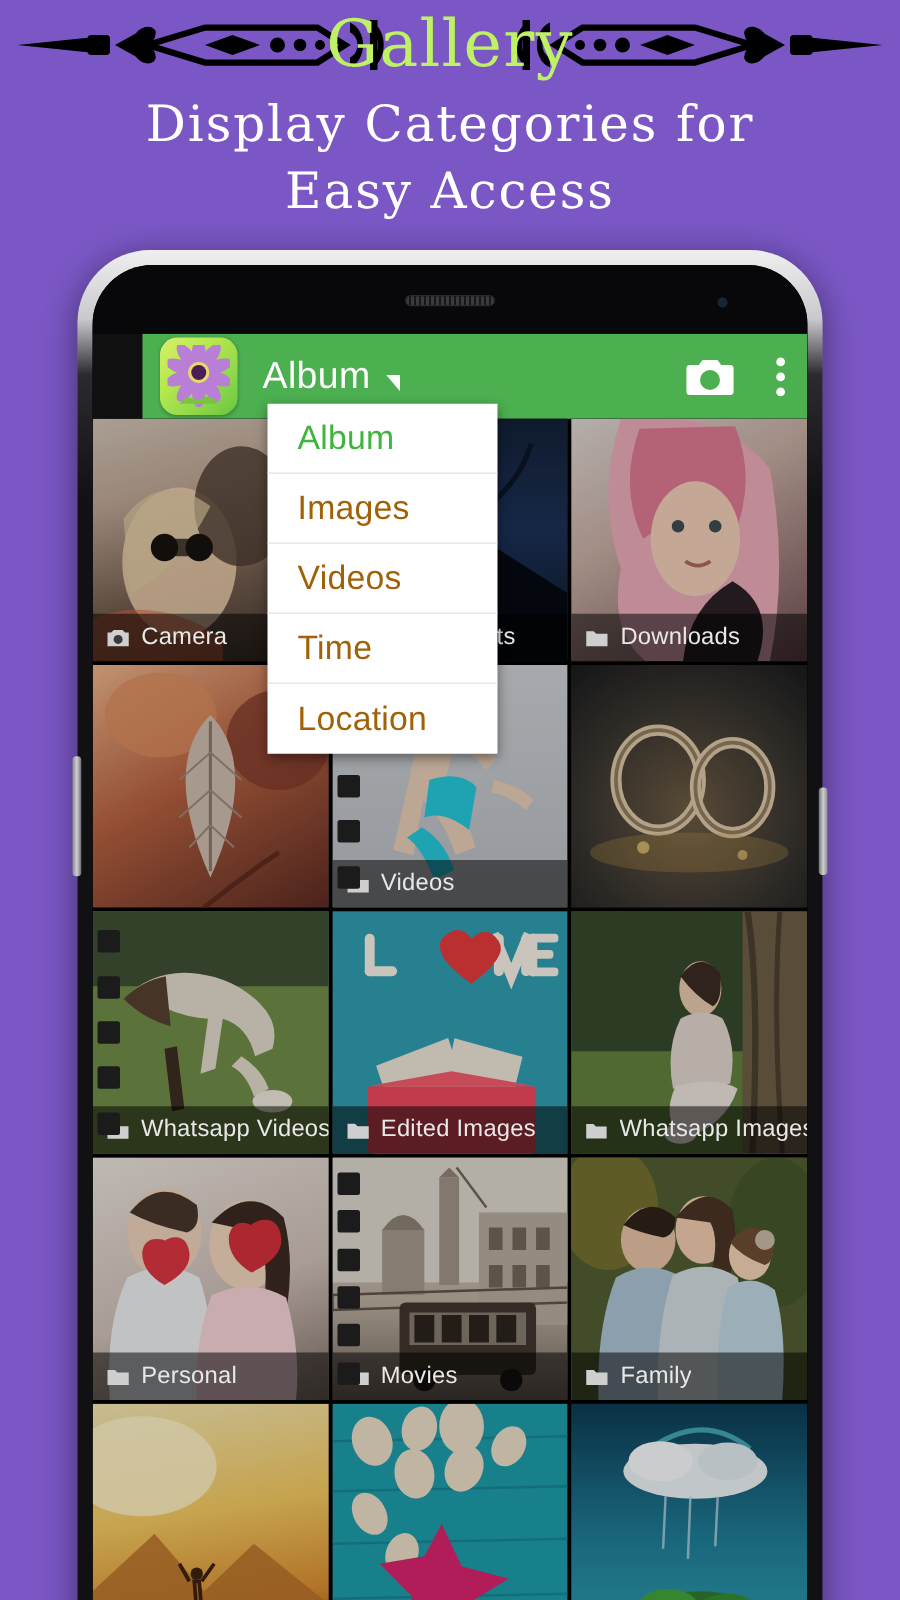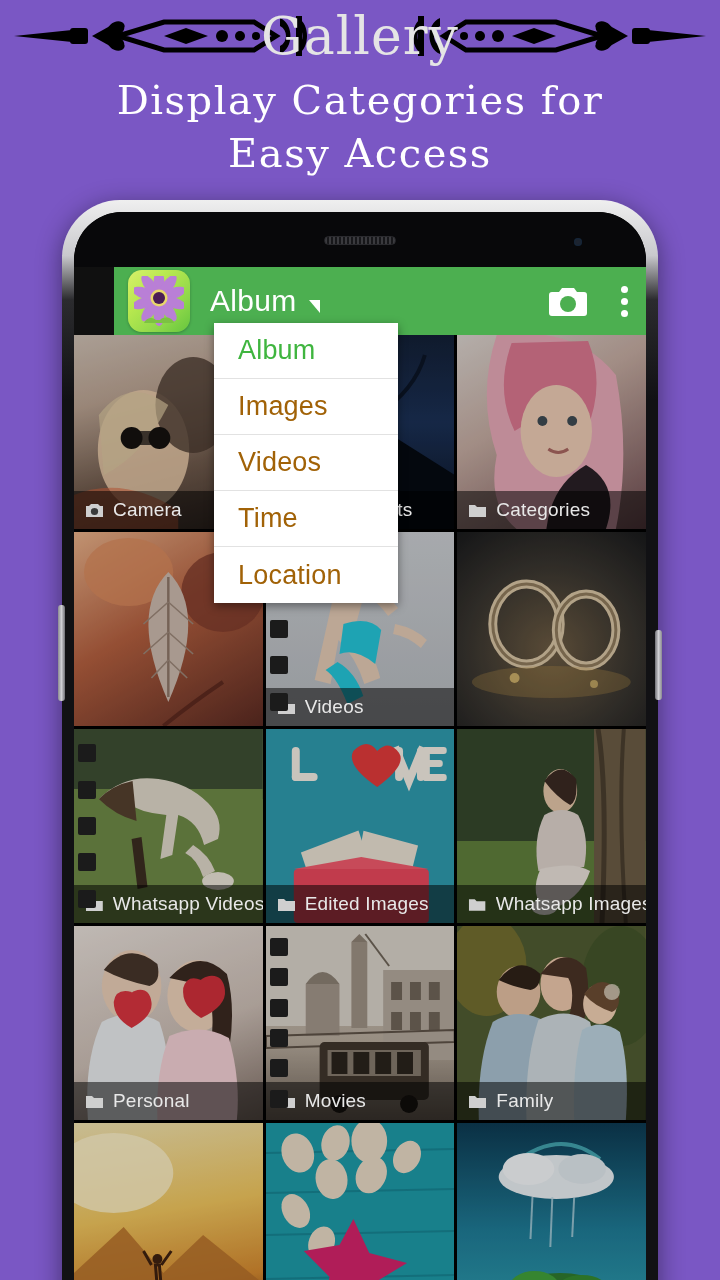--- a/index.html
+++ b/index.html
@@ -14,21 +14,21 @@
   .promo {
     position:absolute; top:0; left:0; width:720px; height:200px;
     text-align:center; z-index:5;
   }
   .promo-title-row {
     position:relative; height:72px;
     display:flex; align-items:center; justify-content:center;
   }
   .promo-title {
     font-family:"DejaVu Serif", serif;
-    font-size:52px; color:#e5e5e5; font-weight:400;
+    font-size:52px; color:#bef264; font-weight:400;
     letter-spacing:1px; position:relative; z-index:3;
     padding:0 14px;
     line-height:72px;
   }
   .orn { position:absolute; top:50%; transform:translateY(-50%); z-index:2; }
   .orn-left  { left:14px; }
   .orn-right { right:14px; }
 
   .promo-sub {
     font-family:"DejaVu Serif", serif;
@@ -327,21 +327,21 @@
               <circle cx="116" cy="86" r="5" fill="#3e4a52"></circle>
               <path d="M92 114 q10 7 20 0" stroke="#a8655f" stroke-width="3" fill="none"></path>
               <path d="M130 130 Q165 150 150 194 L90 194 Q95 150 130 130 Z" fill="#2a2026"></path>
             </svg>
           </div>
           <div class="dim"></div>
           <div class="tile-label">
             <svg width="19" height="15" viewBox="0 0 19 15">
               <path d="M1 2 L7 2 L9 4 L18 4 L18 14 L1 14 Z" fill="#cfcfcf"></path>
             </svg>
-            <span class="tile-name">Categories</span>
+            <span class="tile-name">Downloads</span>
           </div>
         </div>
 
         <div class="tile">
           <div class="tile-art" style="background:linear-gradient(150deg,#e8b189 0%,#b35f3f 45%,#5a2a22 100%)">
             <svg width="100%" height="100%" viewBox="0 0 190 194" preserveAspectRatio="none">
               <ellipse cx="55" cy="40" rx="45" ry="34" fill="#d88a5c" opacity=".75"></ellipse>
               <ellipse cx="150" cy="60" rx="42" ry="40" fill="#7e3b2c" opacity=".8"></ellipse>
               <path d="M95 40 Q135 80 95 170 Q55 80 95 40 Z" fill="#cbb9ad"></path>
               <path d="M95 45 L95 165" stroke="#8d7668" stroke-width="2.5"></path>

